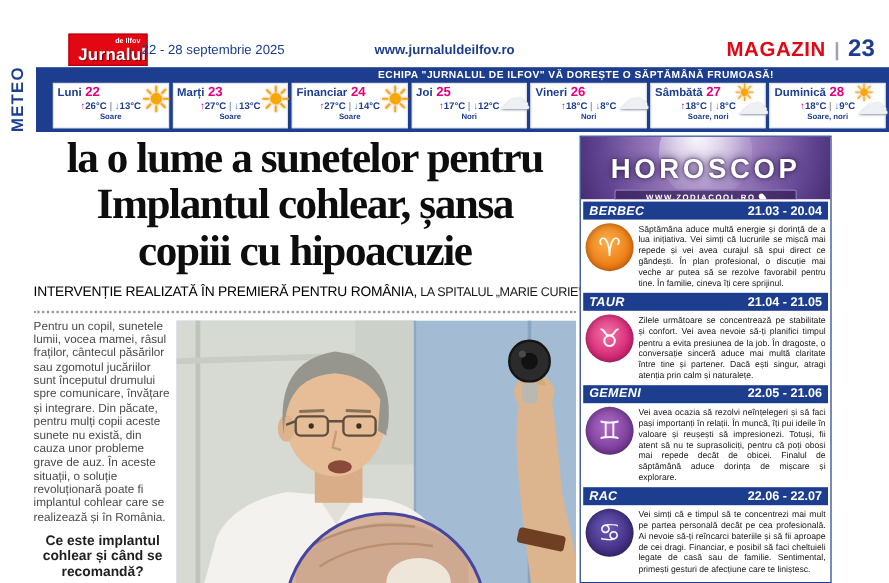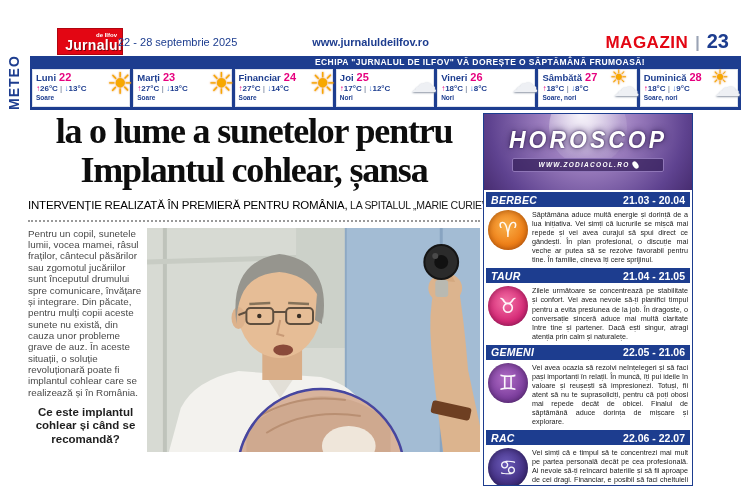--- a/index.html
+++ b/index.html
@@ -20,21 +20,21 @@
   .mast-div { font-size:16px; color:#9aa3b5; font-weight:bold; }
   .mast-page { font-size:20px; font-weight:bold; color:#1d3d8f; }
 
   
   .meteo-label { position:absolute; left:6px; top:56px; height:54px; width:24px;
                  writing-mode:vertical-rl; transform:rotate(180deg);
                  font-size:14px; font-weight:bold; color:#1d3d8f; letter-spacing:1px; text-align:center; }
   .meteo-blue { position:absolute; left:30px; top:56px; width:711px; height:54px; background:#1d3d8f; }
   .meteo-banner { position:absolute; top:1px; left:210px; width:480px; text-align:center;
                   font-size:8.5px; font-weight:bold; color:#fff; letter-spacing:.4px; }
-  .days { position:absolute; top:13px; left:2px; right:3px; display:flex; gap:3px; }
+  .days { position:absolute; top:13px; left:14px; right:3px; display:flex; gap:3px;text-align:center; }
   .day-cell { flex:1; position:relative; background:#fff; height:38px; padding:2px 4px; overflow:visible;
               box-shadow:inset 0 0 0 1px #dfe3ec; }
   .day-head { display:flex; gap:3px; align-items:baseline; }
   .day-name { font-size:9.5px; font-weight:bold; color:#1d3d8f; }
   .day-num { font-size:11px; font-weight:bold; color:#e6007e; }
   .day-temps { font-size:8px; font-weight:bold; color:#1d3d8f; margin-top:1px; }
   .arrow-up { color:#e6007e; font-size:8px; }
   .arrow-down { color:#2b6bd4; font-size:8px; }
   .temp-sep { color:#9aa3b5; }
   .day-desc { font-size:6.5px; font-weight:bold; color:#1d3d8f; margin-top:1px; }
@@ -54,22 +54,22 @@
   .body-row { margin-top:7px; border-top:2px dotted #999; padding-top:6px; display:flex; }
   .left-col { width:115px; margin-right:4px; }
   .body-text { font-size:9.8px; line-height:1.16; color:#4a4a4a; }
   .subhead { margin-top:8px; font-size:11.5px; line-height:1.15; font-weight:bold; color:#1f1f1f; text-align:center; }
   .photo { width:333px; height:224px; position:relative; }
   .photo svg { display:block; width:100%; height:100%; }
 
   
   .horoscope { position:absolute; left:483px; top:113px; width:210px; height:373px;
                border:1px solid #1d3d8f; background:#fff; overflow:hidden; }
-  .horo-header { position:relative; height:76px; overflow:hidden;
-    background:radial-gradient(circle at 50% 8%, #cdbbe0 0%, #9a7cbd 38%, #5f4390 78%, #472c70 100%);font-style:italic; }
+  .horo-header { position:relative; height:52px; overflow:hidden;
+    background:radial-gradient(circle at 50% 8%, #cdbbe0 0%, #9a7cbd 38%, #5f4390 78%, #472c70 100%); }
   .crystal { position:absolute; left:50%; top:-26px; transform:translateX(-50%); width:78px; height:78px;
              border-radius:50%; background:radial-gradient(circle at 40% 35%, rgba(255,255,255,.85), rgba(255,255,255,.15) 60%, rgba(255,255,255,0)); }
   .horo-title { position:relative; margin-top:13px; text-align:center; font-size:23px; font-weight:bold;
                 color:#fff; letter-spacing:3px; text-shadow:0 0 7px #2e1a50, 0 0 2px #2e1a50; }
   .horo-site { position:relative; margin:4px auto 0; width:152px; text-align:center;
                background:rgba(55,32,92,.75); border:1px solid #8f76b8; border-radius:2px;
                font-size:6.5px; font-weight:bold; color:#fff; letter-spacing:1.3px; padding:2px 0; }
   .mouse-icon { display:inline-block; width:5px; height:8px; background:#fff; border-radius:50% 50% 50% 50%;
                 transform:rotate(-35deg); margin-left:3px; vertical-align:middle; }
   .sign-bar { height:15px; margin:2px 2px 0; background:#1d3d8f; display:flex; align-items:center;
@@ -181,20 +181,21 @@
         <div class="day-icon suncloud"><span class="glyph-sun">☀</span><span class="glyph-cloud">☁</span></div>
       </div>
 
     </div>
   </div>
 
   <div class="article">
     <div class="headline">
       <div>la o lume a sunetelor pentru</div>
       <div>Implantul cohlear, șansa</div>
+      <div>copiii cu hipoacuzie</div>
     </div>
     <div class="subtitle">
       <span class="subtitle-bold">INTERVENȚIE REALIZATĂ ÎN PREMIERĂ PENTRU ROMÂNIA,</span><span class="subtitle-light"> LA SPITALUL „MARIE CURIE”</span>
     </div>
     <div class="body-row">
       <div class="left-col">
         <div class="body-text">Pentru un copil, sunetele lumii, vocea mamei, râsul fraților, cântecul păsărilor sau zgomotul jucăriilor sunt începutul drumului spre comunicare, învățare și integrare. Din păcate, pentru mulți copii aceste sunete nu există, din cauza unor probleme grave de auz. În aceste situații, o soluție revoluționară poate fi implantul cohlear care se realizează și în România.</div>
         <div class="subhead">Ce este implantul cohlear și când se recomandă?</div>
       </div>
       <div class="photo">

